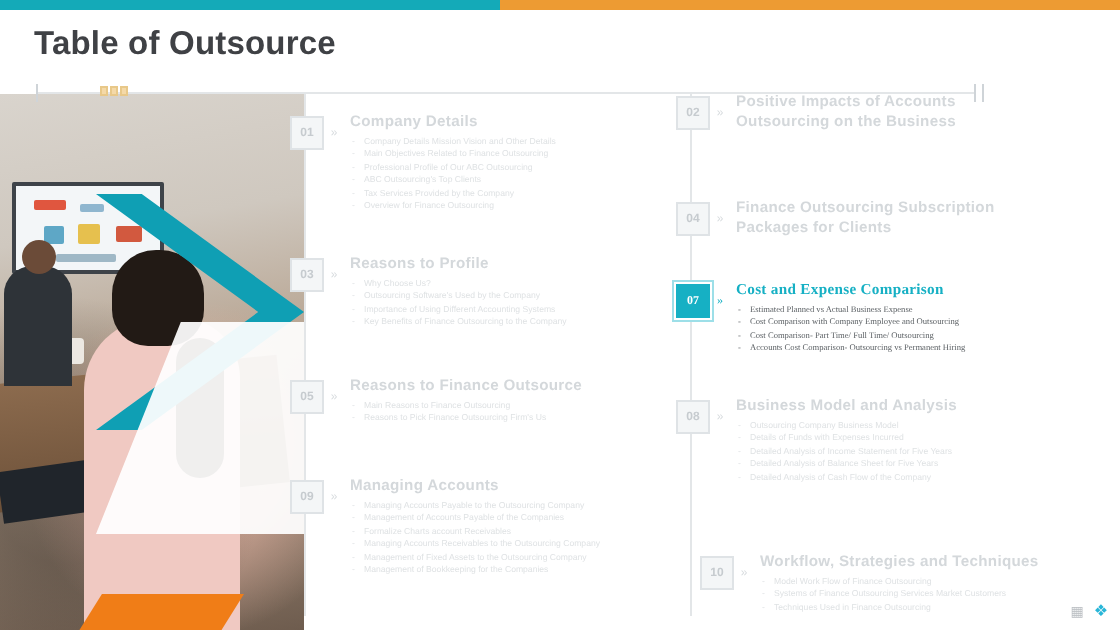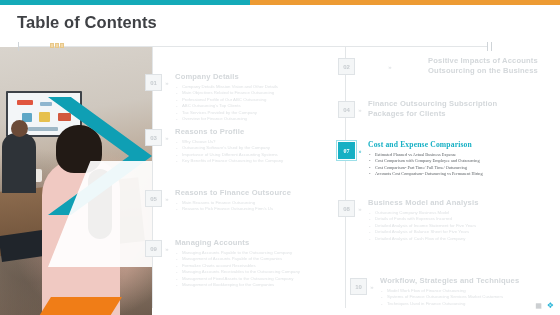--- a/index.html
+++ b/index.html
@@ -141,21 +141,21 @@
 </head>
 <body>
 
 <div id="slide">
 
   <div class="topbar">
     <div class="teal"></div>
     <div class="orange"></div>
   </div>
 
-  <div class="title">Table of Contents</div>
+  <div class="title">Table of Outsource</div>
 
   <div class="photo-wrap">
     <div class="photo"></div>
     <div class="tbl"></div>
     <div class="wb">
       <i class="r1"></i>
         <i class="r2"></i>
         <i class="r3"></i>
         <i class="r4"></i>
       <i class="r5"></i>
@@ -177,21 +177,21 @@
   <div class="rail v" style="left:345px; top:46px;  height:262px;"></div>
   <div class="cap" style="left:18px;  top:42px;  height:9px;"></div>
   <div class="cap" style="left:487px; top:42px;  height:9px;"></div>
   <div class="cap" style="left:491px; top:42px;  height:9px;"></div>
   <div class="dotgroup" style="left:50px; top:43px;">
     <span></span>
       <span></span>
       <span></span>
   </div>
 
-  <div class="entry" style="left:145px; top:72px; width:190px;">
+  <div class="entry" style="left:145px; top:56px; width:190px;">
     <div class="badge">01</div>
     <div class="arrow">»</div>
     <div class="etext">
       <div class="ehead">Company Details</div>
       <ul class="ebul">
         <li>Company Details Mission Vision and Other Details</li>
         <li>Main Objectives Related to Finance Outsourcing</li>
         <li>Professional Profile of Our ABC Outsourcing</li>
         <li>ABC Outsourcing's Top Clients</li>
         <li>Tax Services Provided by the Company</li>
@@ -235,21 +235,21 @@
         <li>Managing Accounts Payable to the Outsourcing Company</li>
         <li>Management of Accounts Payable of the Companies</li>
         <li>Formalize Charts account Receivables</li>
         <li>Managing Accounts Receivables to the Outsourcing Company</li>
         <li>Management of Fixed Assets to the Outsourcing Company</li>
         <li>Management of Bookkeeping for the Companies</li>
       </ul>
     </div>
   </div>
 
-  <div class="entry" style="left:338px; top:56px; width:200px;justify-content:space-between;">
+  <div class="entry" style="left:338px; top:46px; width:200px;">
     <div class="badge">02</div>
     <div class="arrow">»</div>
     <div class="etext">
       <div class="ehead">Positive Impacts of Accounts
 Outsourcing on the Business</div>
     </div>
   </div>
 
   <div class="entry" style="left:338px; top:99px; width:200px;">
     <div class="badge">04</div>

